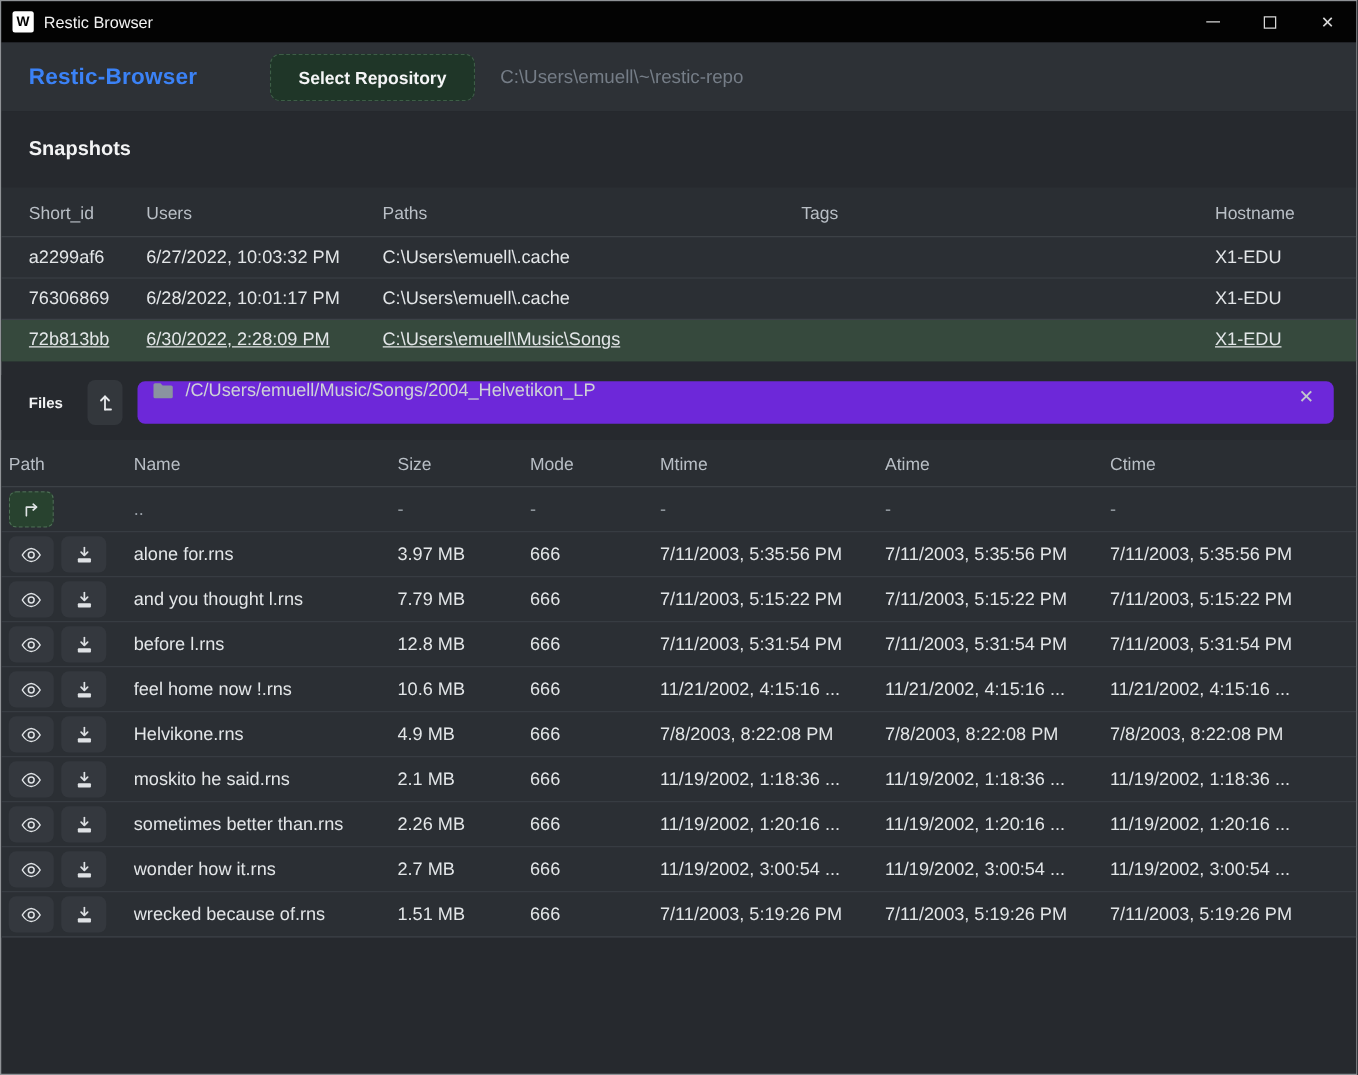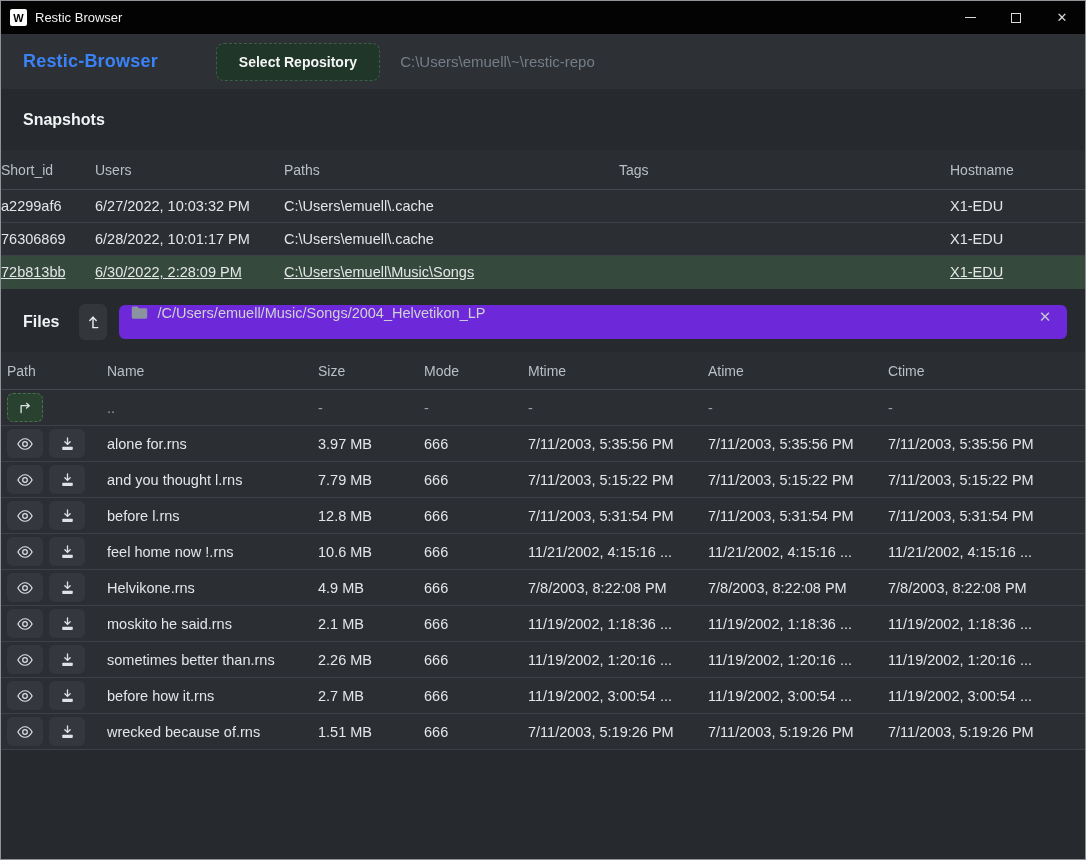--- a/index.html
+++ b/index.html
@@ -38,27 +38,27 @@
     border:1px dashed rgba(120,170,130,.35); border-radius:8px;
     padding:10px 22px; cursor:pointer; font-family:inherit;margin-left:38px;
   }
   .repo-path { color:#757d87; font-size:15px; }
   
   .snapshots-heading {
     height:61px; display:flex; align-items:center; padding:0 22px;
     color:#f2f3f4; font-weight:bold; font-size:16px; background:#26292e;
   }
   
-  .snap-grid { display:grid; grid-template-columns:94px 189px 335px 331px 1fr; align-items:center; }
+  .snap-grid { display:grid; grid-template-columns:94px 189px 335px 331px 1fr; align-items:center; padding-left:22px; }
   .snap-header { height:40px; background:#2a2e33; color:#b9bfc6; font-size:14px; border-bottom:1px solid #43484e; }
   .snap-row { height:33px; background:#2b2f34; color:#e3e6e8; font-size:14.5px; border-bottom:1px solid #3c4147; cursor:default; }
   .snap-row.selected { background:#36493d; border-bottom:1px solid #36493d;text-decoration:underline; }
   
   .files-bar { height:44px; margin-top:11px; display:flex; align-items:center; padding:0 18px 0 22px; gap:12px; background:#26292e; }
-  .files-heading { color:#f2f3f4; font-weight:bold; font-size:16px; margin-right:8px; }
+  .files-heading { color:#f2f3f4; font-weight:bold; font-size:12px; margin-right:8px; }
   .up-btn {
     width:28px; height:36px; background:#33373c; border:none; border-radius:6px;
     display:flex; align-items:center; justify-content:center; color:#e8eaec; cursor:pointer;
   }
   .path-bar {
     flex:1; height:34px; background:#6d28d9; border-radius:6px;
     display:flex; align-items:flex-start; gap:9px; padding:0 10px 0 12px;
   }
   .path-bar .path-text { flex:1; color:#ced2d6; font-size:14.5px; white-space:nowrap; overflow:hidden; }
   .clear-btn {
@@ -425,21 +425,21 @@
           <svg width="15" height="14" viewBox="0 0 20 18">
             <g fill="none" stroke="currentColor" stroke-width="1.8" stroke-linecap="round" stroke-linejoin="round">
               <path d="M10 1v8"></path>
                     <path d="M6.5 6L10 9.5 13.5 6"></path>
             </g>
             <rect x="3" y="12.5" width="14" height="4.5" rx="1" fill="currentColor"></rect>
           </svg>
         </span>
       </button>
     </span>
-    <span class="cell-clip">before how it.rns</span>
+    <span class="cell-clip">wonder how it.rns</span>
     <span class="cell-clip">2.7 MB</span>
     <span class="cell-clip">666</span>
     <span class="cell-clip">11/19/2002, 3:00:54 ...</span>
     <span class="cell-clip">11/19/2002, 3:00:54 ...</span>
     <span class="cell-clip">11/19/2002, 3:00:54 ...</span>
   </div>
 
   <div class="files-grid files-row">
     <span class="icon-cell">
       <button class="row-btn">

